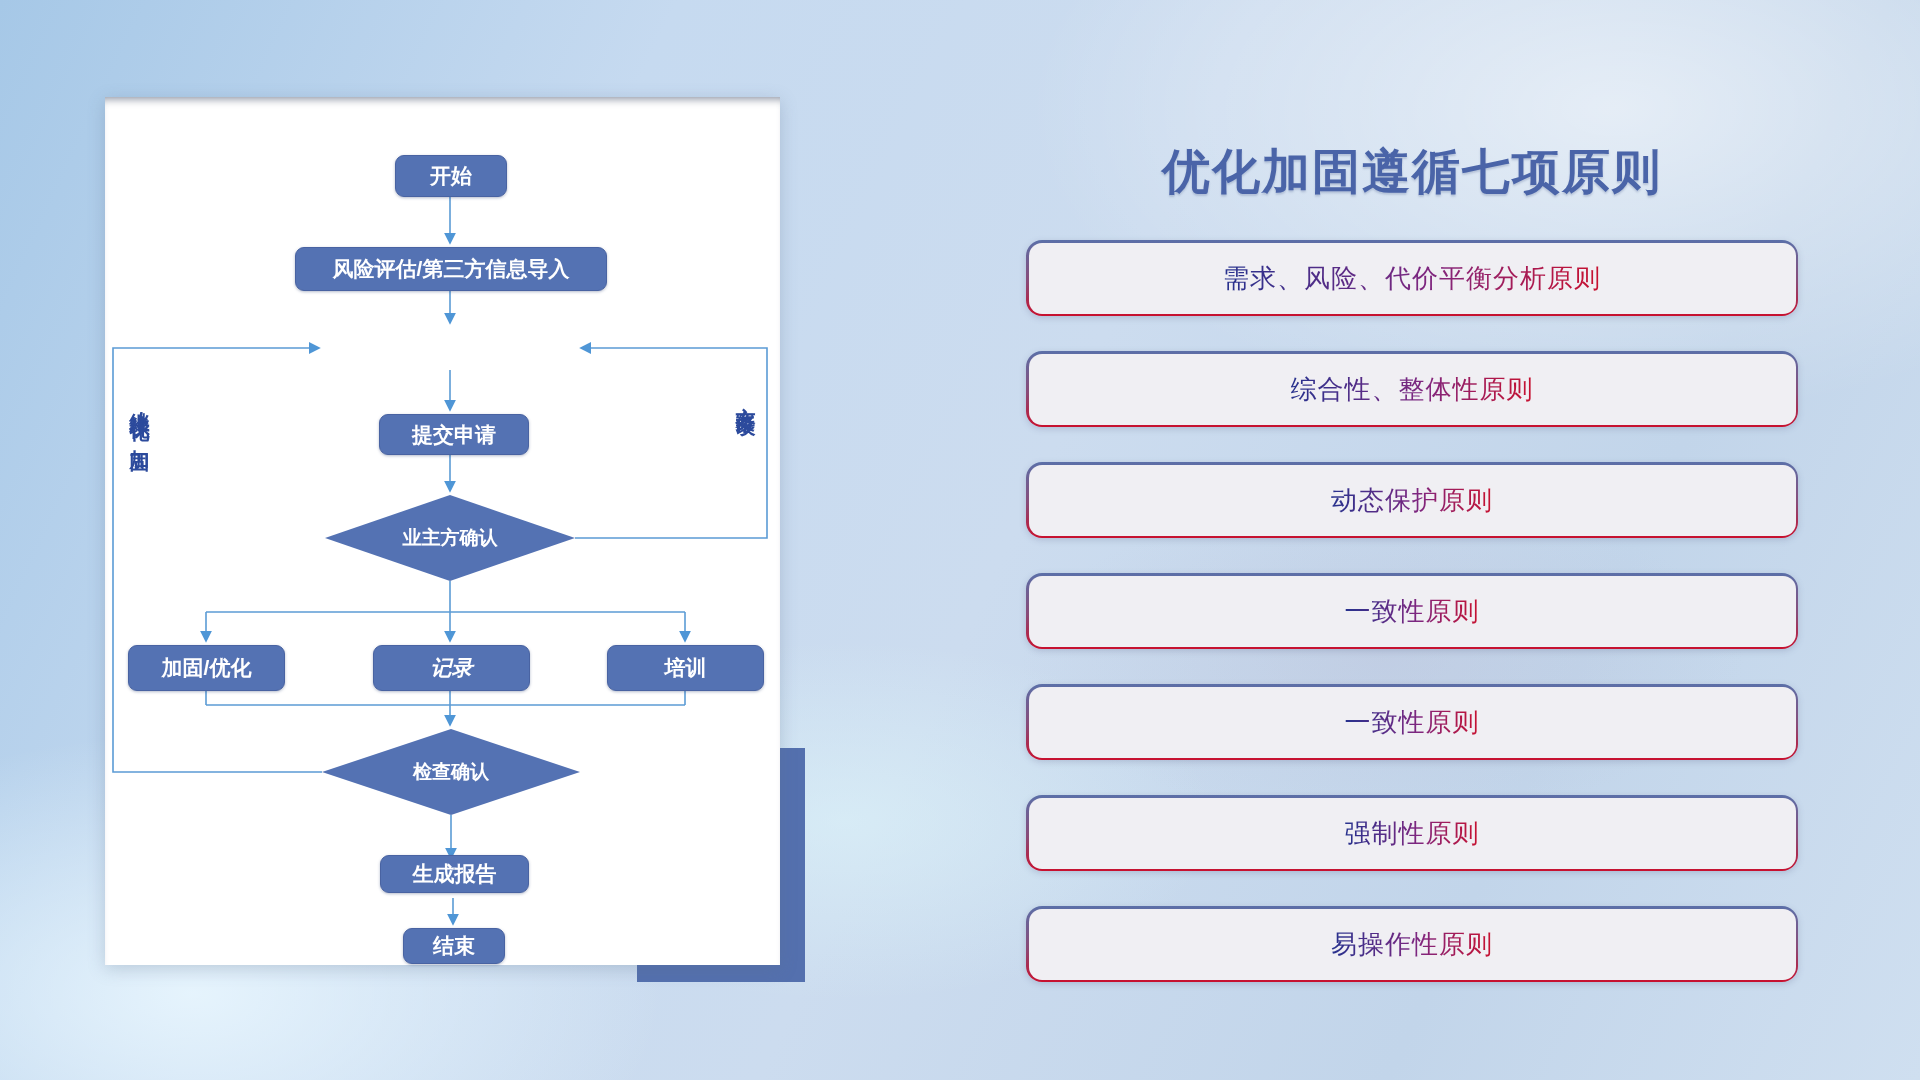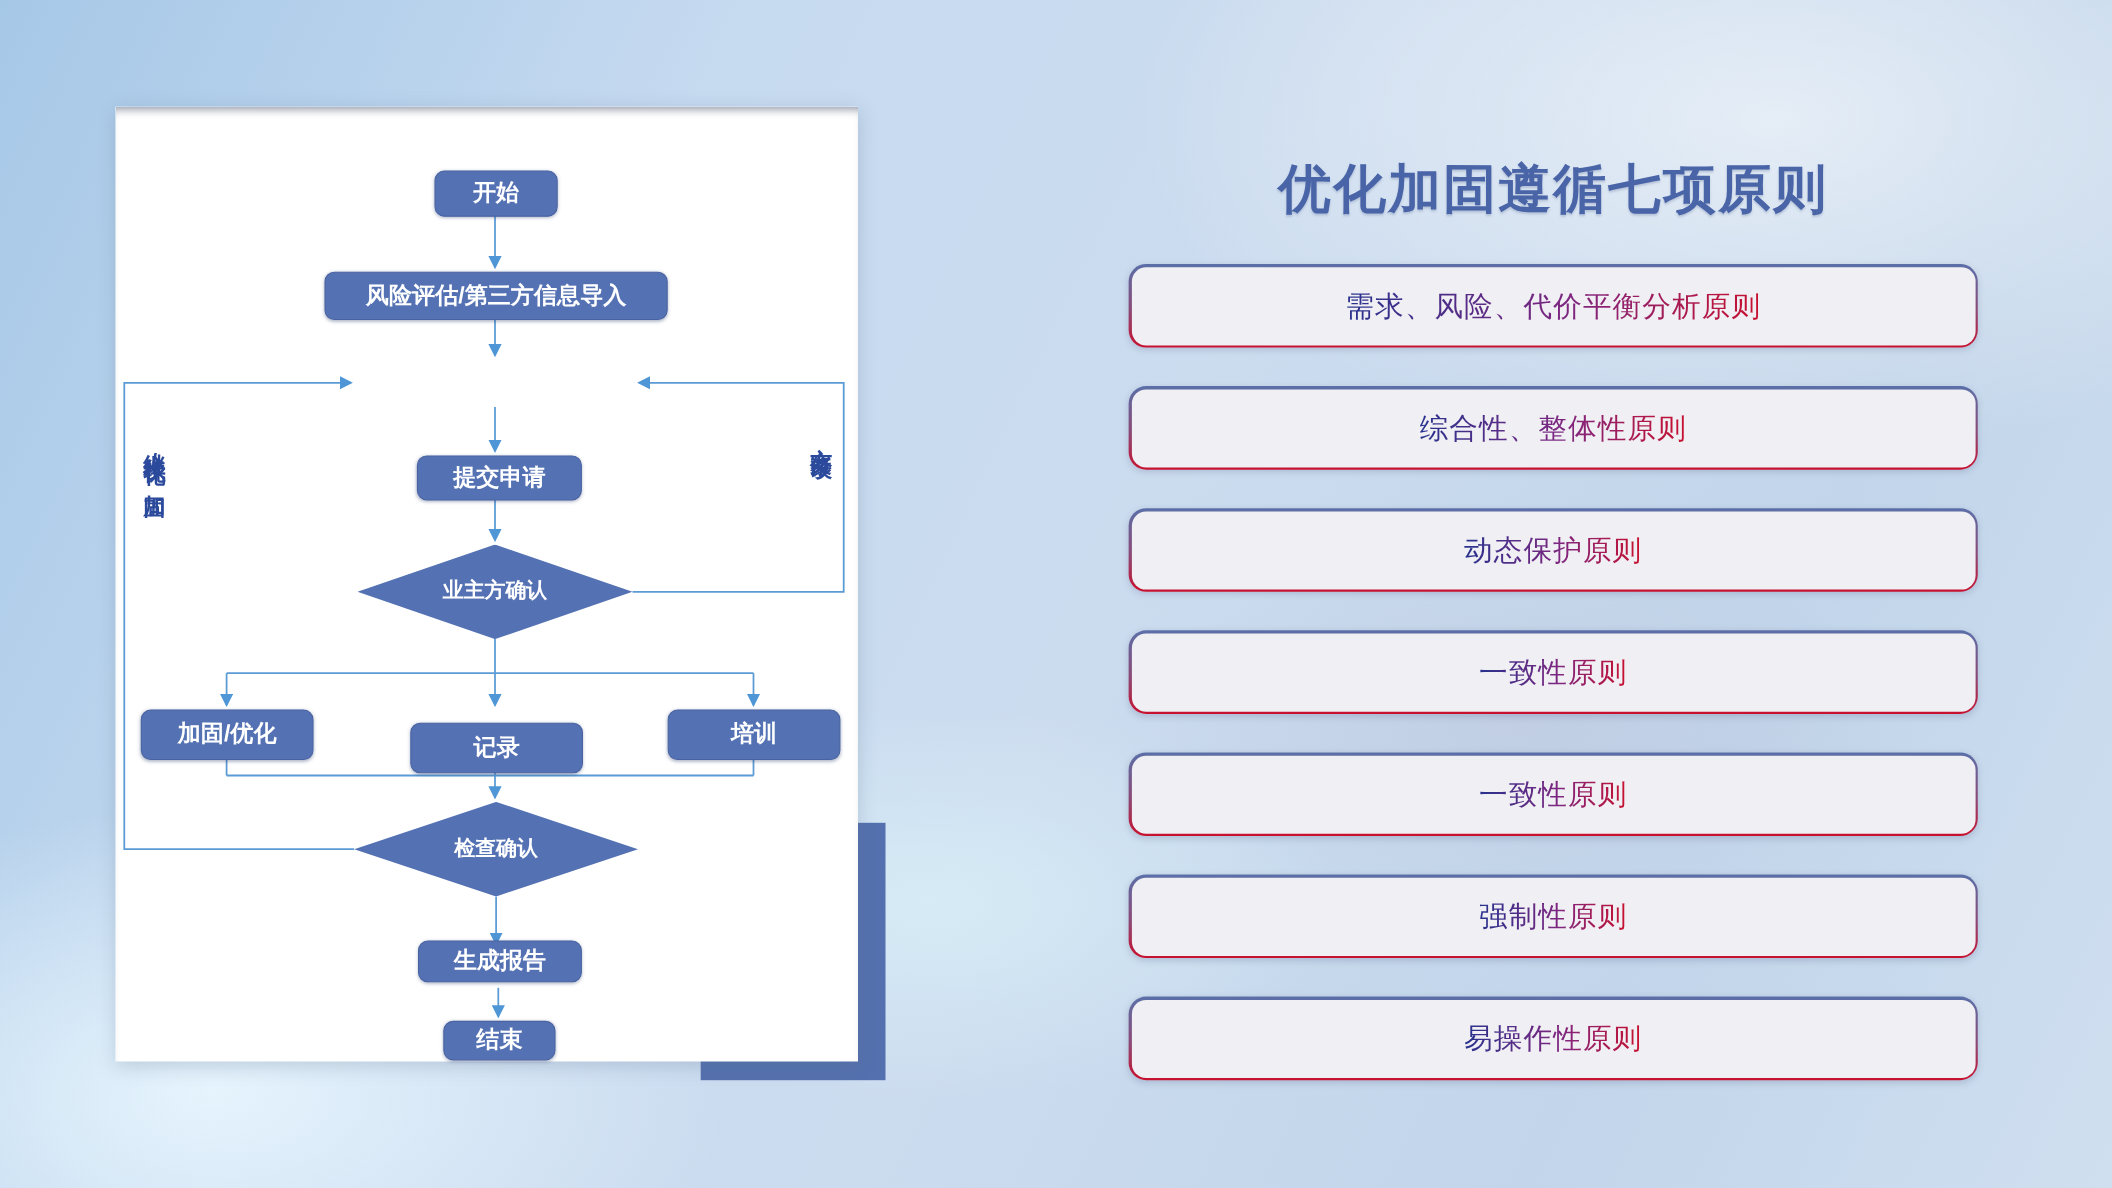--- a/index.html
+++ b/index.html
@@ -96,21 +96,21 @@
 
   <div class="node" style="left:190px;top:150px;width:310px;height:42px;">风险评估/第三方信息导入</div>
 
 
   <div class="node" style="left:274px;top:317px;width:148px;height:39px;">提交申请</div>
 
   <div class="node diamond" style="left:220px;top:398px;width:250px;height:86px;">业主方确认</div>
 
   <div class="node" style="left:23px;top:548px;width:155px;height:44px;">加固/优化</div>
 
-  <div class="node" style="left:268px;top:560px;width:155px;height:44px;">记录</div>
+  <div class="node" style="left:268px;top:548px;width:155px;height:44px;font-style:italic;">记录</div>
 
   <div class="node" style="left:502px;top:548px;width:155px;height:44px;">培训</div>
 
   <div class="node diamond" style="left:217px;top:632px;width:258px;height:86px;">检查确认</div>
 
   <div class="node" style="left:275px;top:731px;width:147px;height:36px;margin-top:27px;">生成报告</div>
 
   <div class="node" style="left:298px;top:831px;width:100px;height:34px;">结束</div>
 
   <div class="vlabel" style="left:24px;top:300px;">继续优化/加固</div>

